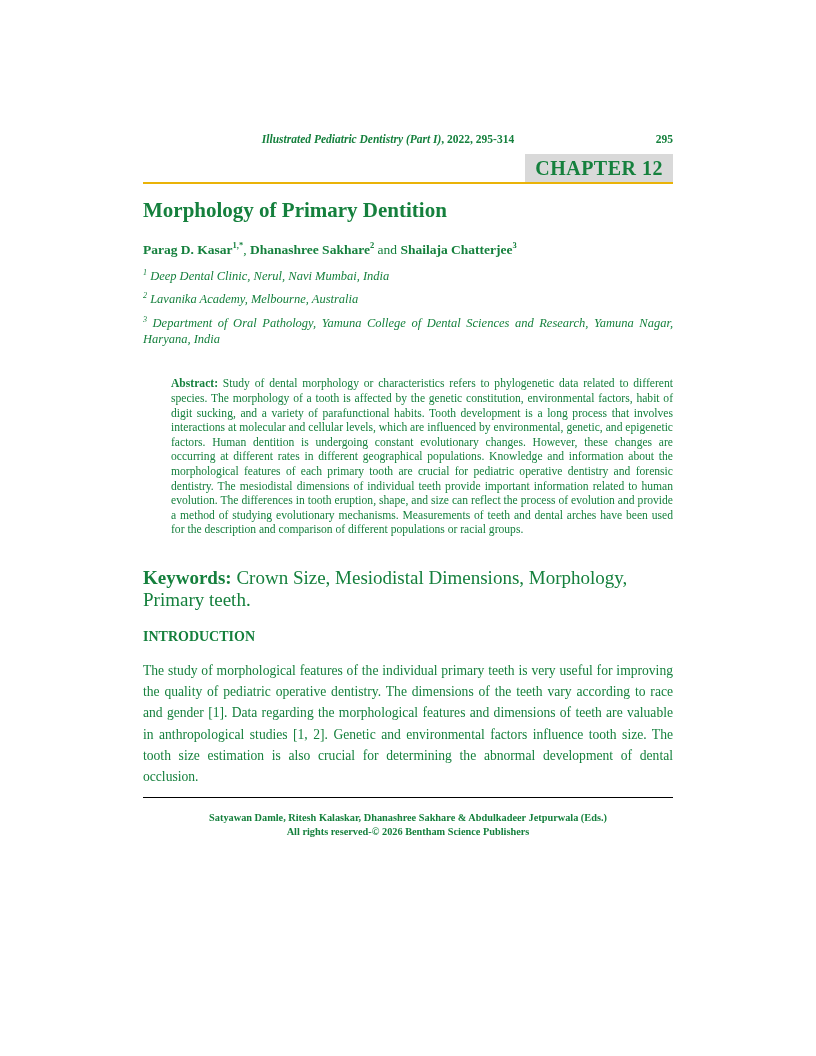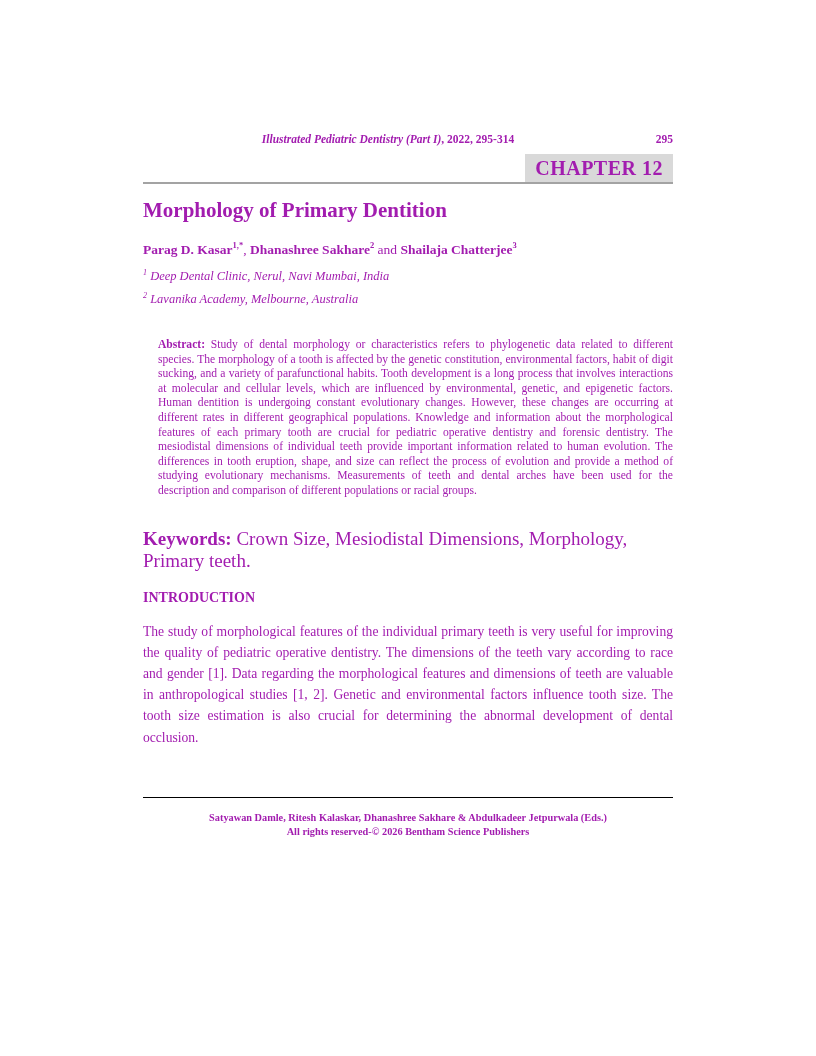--- a/index.html
+++ b/index.html
@@ -2,21 +2,21 @@
 <html><head>
 <meta charset="utf-8">
 <style>
   * { margin: 0; padding: 0; box-sizing: border-box; }
   html, body { background: #ffffff; }
   .page {
     position: relative;
     width: 816px;
     height: 1056px;
     background: #ffffff;
-    color: #a21caf;
+    color: #15803d;
     font-family: "Liberation Serif", serif;
     overflow: hidden;
   }
   .content {
     position: absolute;
     left: 143px;
     top: 0;
     width: 530px;
   }
   
@@ -32,21 +32,21 @@
   .running-head .page-num {
     position: absolute;
     right: 0;
     top: 0;
     font-style: normal;
   }
   
   .chapter-row {
     margin-top: 9px;
     text-align: right;
-    border-bottom: 2px solid #a3a3a3;
+    border-bottom: 2px solid #eab308;
   }
   .chapter-banner {
     display: inline-block;
     background: #d9d9d9;
     font-size: 20px;
     font-weight: bold;
     letter-spacing: 0.5px;
     padding: 3px 10px 2px 10px;
     vertical-align: bottom;
   }
@@ -69,21 +69,21 @@
     font-style: italic;
     font-size: 12.5px;
     line-height: 1.25;
     margin-top: 7px;
     text-align: justify;
   }
   .affiliation sup { font-size: 8px; }
   
   .abstract {
     margin-top: 30px;
-    margin-left: 15px;
+    margin-left: 28px;
     font-size: 11.6px;
     line-height: 1.26;
     text-align: justify;
   }
   .abstract .abstract-label { font-weight: bold; }
   
   .keywords {
     margin-top: 29px;
     font-size: 19px;
   }
@@ -144,20 +144,21 @@
 
     <h1 class="chapter-title">Morphology of Primary Dentition</h1>
 
     <div class="authors">
       <span class="author-name">Parag D. Kasar</span><sup>1,*</sup><span class="sep">, </span><span class="author-name">Dhanashree Sakhare</span><sup>2</sup><span class="sep"> and </span><span class="author-name">Shailaja Chatterjee</span><sup>3</sup>
     </div>
 
     <div class="affiliations">
       <p class="affiliation"><sup>1</sup> <span>Deep Dental Clinic, Nerul, Navi Mumbai, India</span></p>
       <p class="affiliation"><sup>2</sup> <span>Lavanika Academy, Melbourne, Australia</span></p>
+      <p class="affiliation"><sup>3</sup> <span>Department of Oral Pathology, Yamuna College of Dental Sciences and Research, Yamuna Nagar, Haryana, India</span></p>
     </div>
 
     <p class="abstract">
       <span class="abstract-label">Abstract:</span><span> Study of dental morphology or characteristics refers to phylogenetic data related to different species. The morphology of a tooth is affected by the genetic constitution, environmental factors, habit of digit sucking, and a variety of parafunctional habits. Tooth development is a long process that involves interactions at molecular and cellular levels, which are influenced by environmental, genetic, and epigenetic factors. Human dentition is undergoing constant evolutionary changes. However, these changes are occurring at different rates in different geographical populations. Knowledge and information about the morphological features of each primary tooth are crucial for pediatric operative dentistry and forensic dentistry. The mesiodistal dimensions of individual teeth provide important information related to human evolution. The differences in tooth eruption, shape, and size can reflect the process of evolution and provide a method of studying evolutionary mechanisms. Measurements of teeth and dental arches have been used for the description and comparison of different populations or racial groups.</span>
     </p>
 
     <p class="keywords">
       <span class="kw-label">Keywords:</span><span> Crown Size, Mesiodistal Dimensions, Morphology, Primary teeth.</span>
     </p>
 

